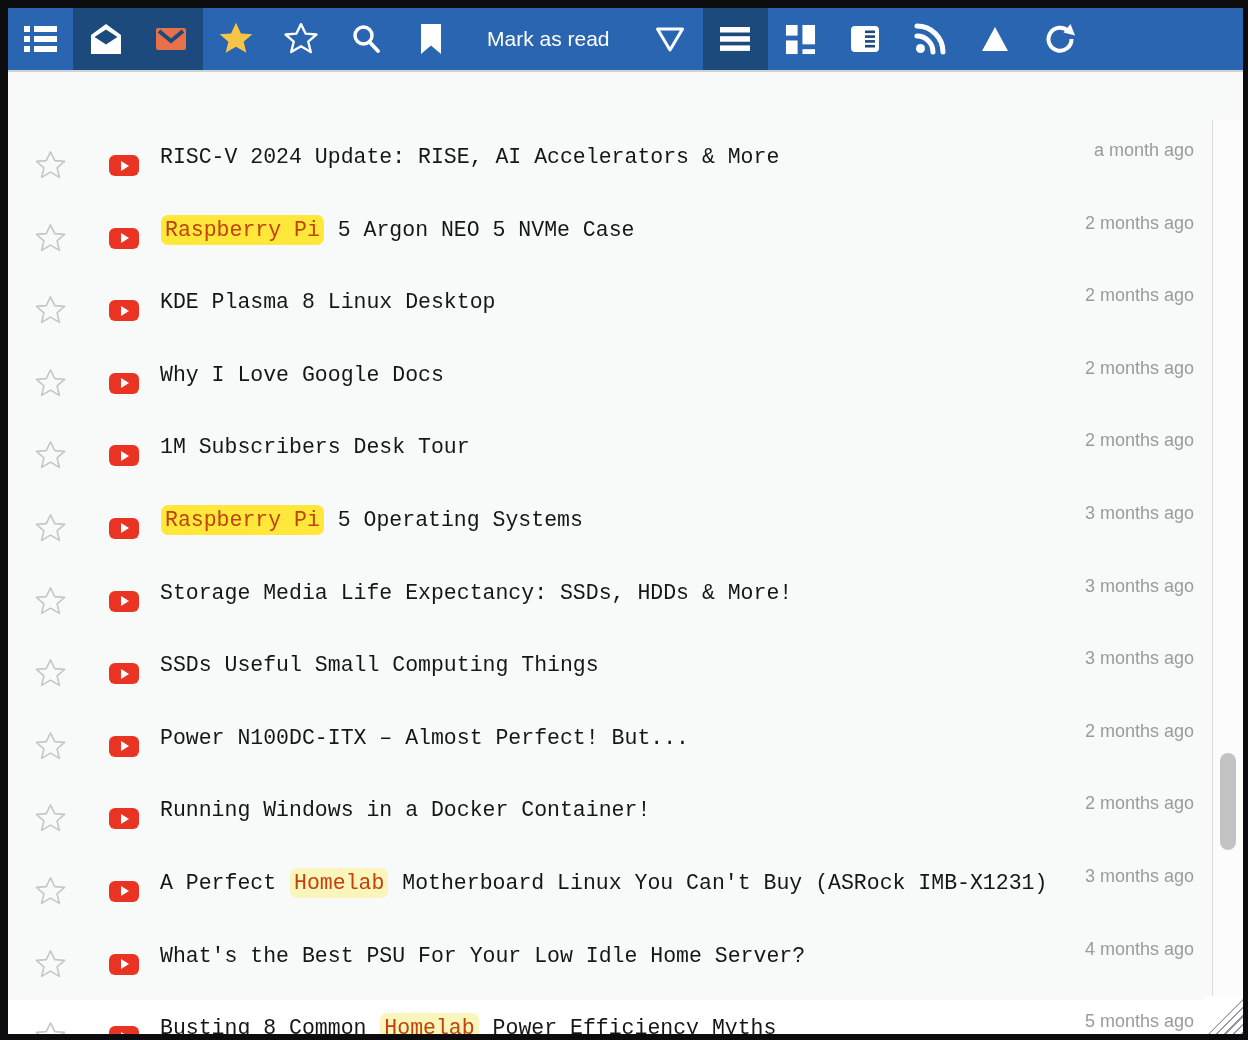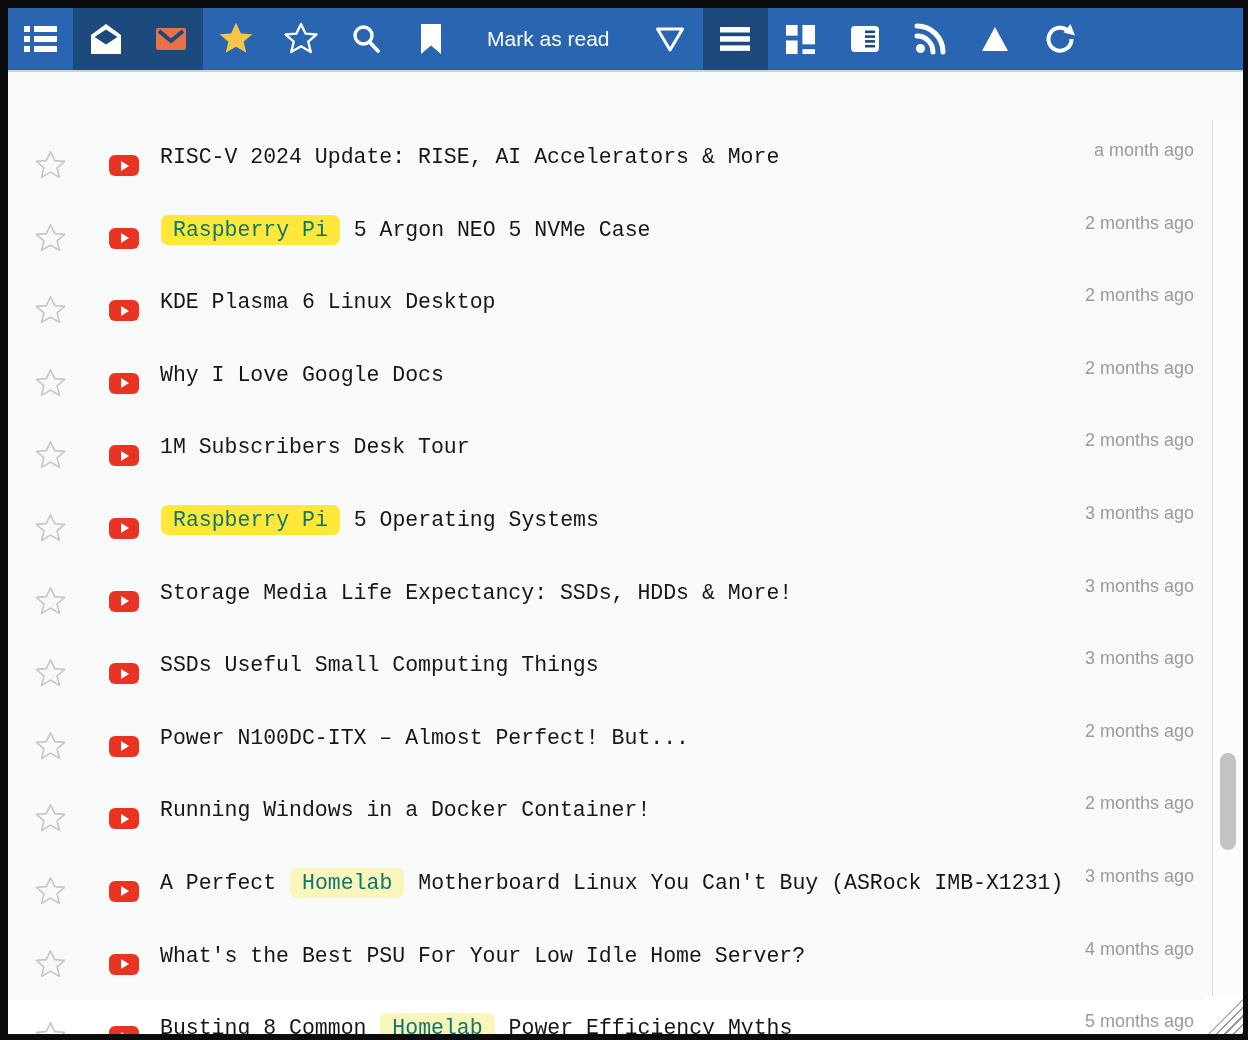--- a/index.html
+++ b/index.html
@@ -39,21 +39,21 @@
     display:flex;align-items:center;justify-content:center;
   }
   .yt-play{
     width:0;height:0;border-left:8px solid #fff;
     border-top:5px solid transparent;border-bottom:5px solid transparent;margin-left:2px;
   }
   .title{
     position:absolute;left:152px;top:15px;right:175px;
     font-size:21.5px;color:#161616;white-space:nowrap;line-height:26px;font-family:Liberation Mono, monospace;
   }
-  .title mark{border-radius:7px;padding:3px 12px;margin:0 1px;color:#0f766e;}
+  .title mark{border-radius:7px;padding:3px 4px;margin:0 1px;color:#c2410c;}
   .title mark.bright{background:var(--hl-bright);}
   .title mark.pale{background:var(--hl-pale);}
   .time{
     position:absolute;right:18px;top:10px;font-size:18px;color:var(--ts-gray);
     line-height:22px;
   }
   #bottom-fill{height:9.4px;background:#ffffff;position:relative;}
   .clip-frag{position:absolute;bottom:0;}
   #clip-frag-dense{
     left:282px;width:352px;height:5px;
@@ -230,21 +230,21 @@
     <div class="time">2 months ago</div>
   </div>
         <div class="row">
     <svg class="star" viewBox="0 0 32 32">
       <polygon points="16,2 20.4,11 30.5,11.8 22.8,18.4 25.2,28.3 16,22.8 6.8,28.3 9.2,18.4 1.5,11.8 11.6,11"></polygon>
     </svg>
     <div class="yt">
       <span class="yt-play"></span>
     </div>
     <div class="title">
-      <span class="pre">KDE Plasma 6 Linux Desktop</span><span class="post"></span>
+      <span class="pre">KDE Plasma 8 Linux Desktop</span><span class="post"></span>
     </div>
     <div class="time">2 months ago</div>
   </div>
         <div class="row">
     <svg class="star" viewBox="0 0 32 32">
       <polygon points="16,2 20.4,11 30.5,11.8 22.8,18.4 25.2,28.3 16,22.8 6.8,28.3 9.2,18.4 1.5,11.8 11.6,11"></polygon>
     </svg>
     <div class="yt">
       <span class="yt-play"></span>
     </div>

